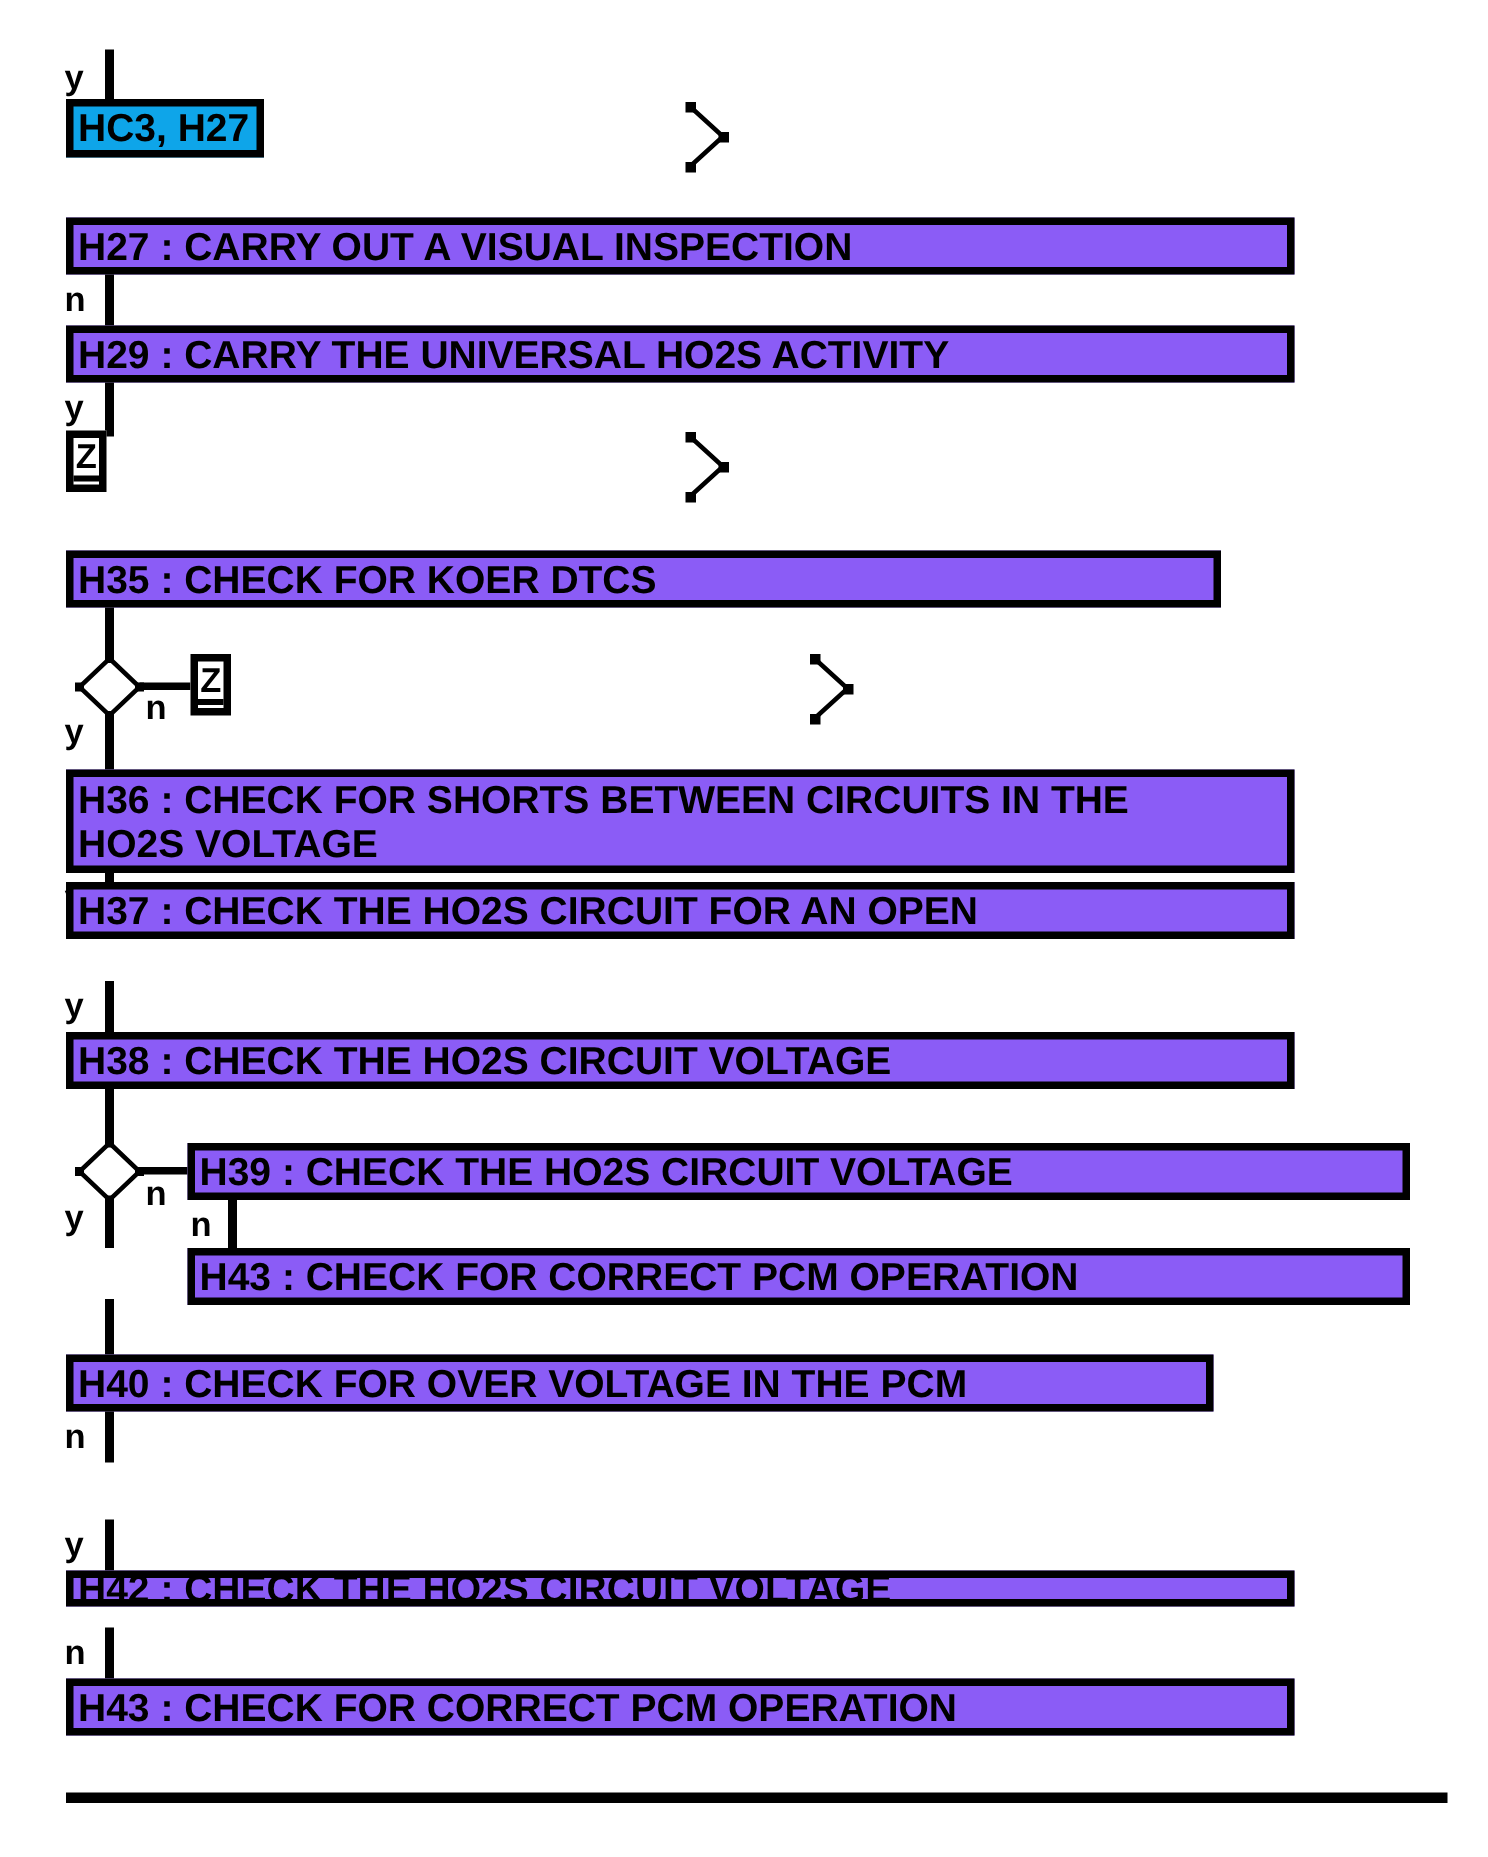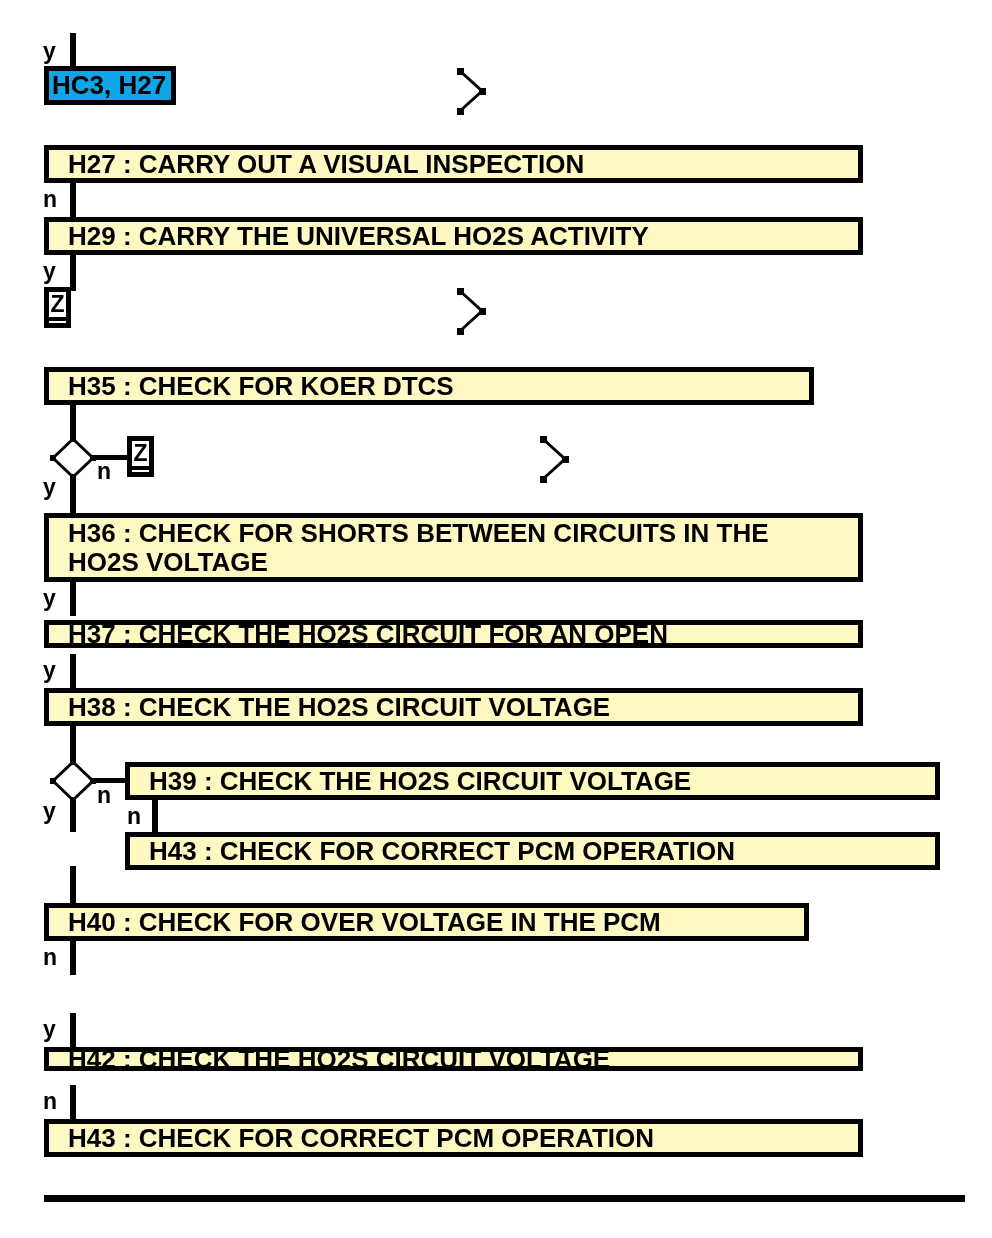--- a/index.html
+++ b/index.html
@@ -5,24 +5,24 @@
   html,body{margin:0;padding:0;background:#ffffff;}
   .page{
     position:relative;width:992px;height:1238px;background:#ffffff;
     font-family:"Liberation Sans",sans-serif;color:#000;overflow:hidden;
   }
   
   .vline{position:absolute;width:6px;background:#000;}
   .hline{position:absolute;height:5px;background:#000;}
   
   .stepbox{
-    position:absolute;box-sizing:border-box;border:5px solid #000;background:#fef9c3;
+    position:absolute;box-sizing:border-box;border:5px solid #000;background:#8b5cf6;
     display:flex;align-items:center;
     font-weight:bold;font-size:26px;letter-spacing:0px;line-height:29px;
-    padding-left:19px;white-space:nowrap;
+    padding-left:3px;white-space:nowrap;
   }
   .stepbox.multi{white-space:normal;align-items:flex-start;padding-top:1px;}
   .stepbox.multi .lbl{max-width:745px;display:inline-block;}
   .smallbox{
     position:absolute;box-sizing:border-box;border:5px solid #000;background:#0ea5e9;
     display:flex;align-items:center;font-weight:bold;font-size:26px;
     padding-left:3px;white-space:nowrap;
   }
   
   .zbox{
@@ -110,21 +110,21 @@
 
   <div class="blabel" style="left:43px;top:476px">y</div>
   <div class="vline" style="left:70px;top:478px;height:35px"></div>
 
   <div class="stepbox multi" style="left:44px;top:513px;width:819px;height:69px">
     <span class="lbl">H36 : CHECK FOR SHORTS BETWEEN CIRCUITS IN THE HO2S VOLTAGE</span>
   </div>
   <div class="vline" style="left:70px;top:582px;height:34px"></div>
   <div class="blabel" style="left:43px;top:587px">y</div>
 
-  <div class="stepbox" style="left:44px;top:620px;width:819px;height:28px">
+  <div class="stepbox" style="left:44px;top:588px;width:819px;height:38px">
     <span class="lbl">H37 : CHECK THE HO2S CIRCUIT FOR AN OPEN</span>
   </div>
   <div class="vline" style="left:70px;top:654px;height:34px"></div>
   <div class="blabel" style="left:43px;top:659px">y</div>
 
   <div class="stepbox" style="left:44px;top:688px;width:819px;height:38px">
     <span class="lbl">H38 : CHECK THE HO2S CIRCUIT VOLTAGE</span>
   </div>
   <div class="vline" style="left:70px;top:726px;height:35px"></div>
 

